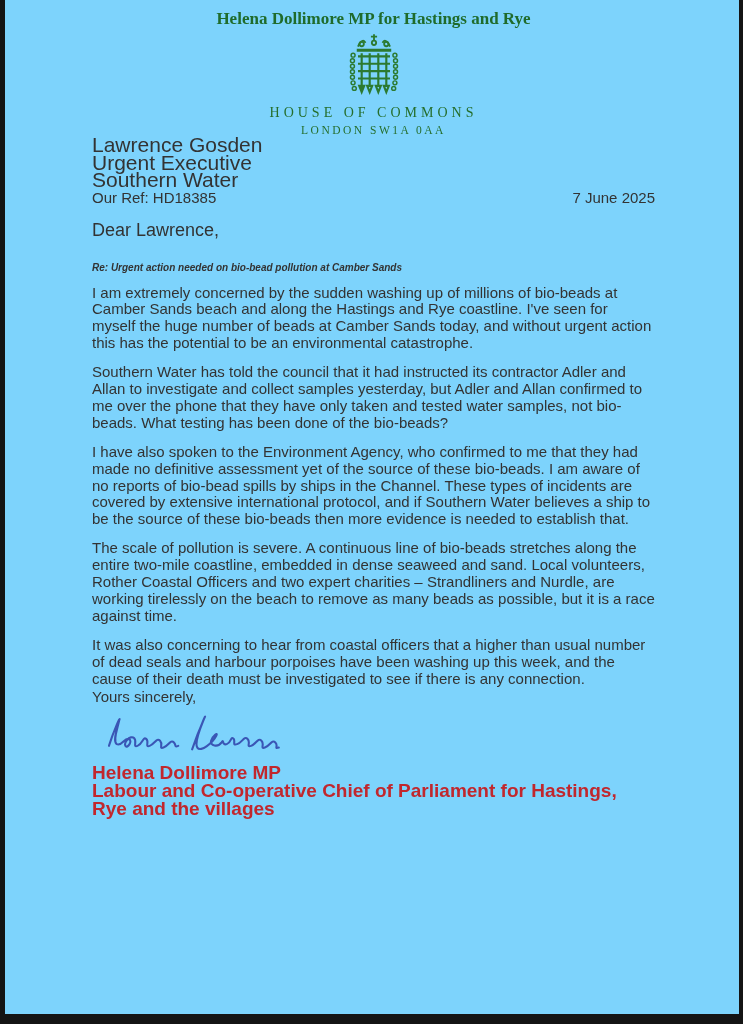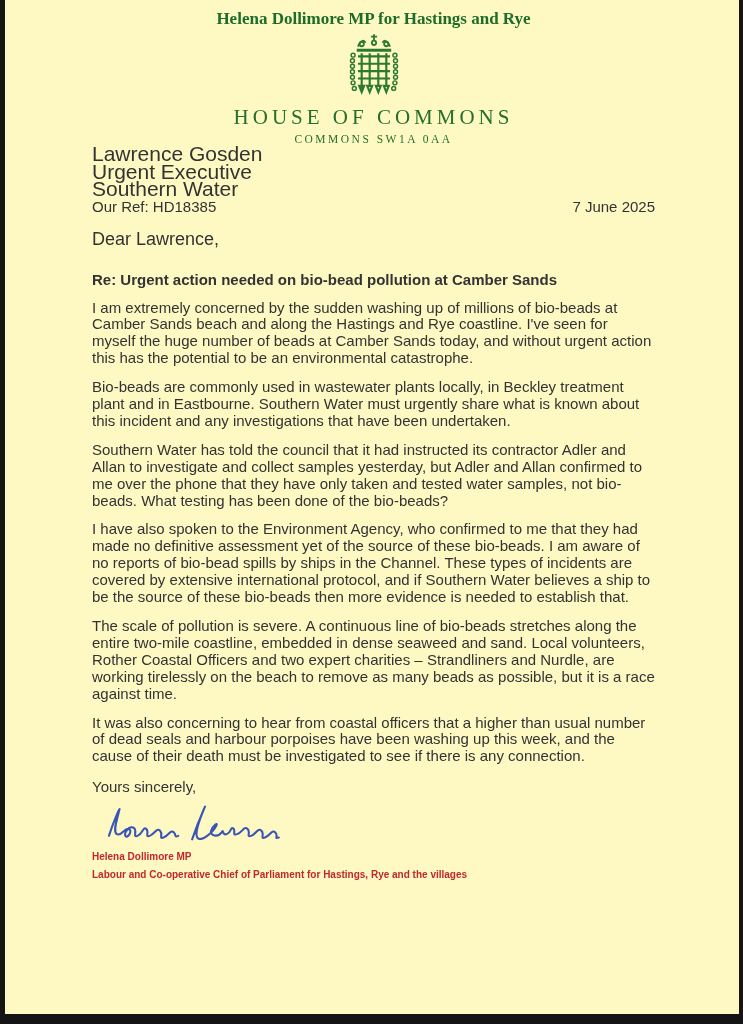--- a/index.html
+++ b/index.html
@@ -5,70 +5,71 @@
   html, body {
     margin: 0; padding: 0;
     width: 743px; height: 1024px;
     background: #141414;
     font-family: "Liberation Sans", sans-serif;
     overflow: hidden;
   }
   .paper {
     position: absolute;
     left: 5px; top: 0; right: 4px; bottom: 10px;
-    background: #fef9c3;
+    background: #7dd3fc;
     overflow: hidden;
   }
   .content {
     padding: 8px 84px 0 87px;
     color: #333333;
   }
   
   .mp-title {
     text-align: center;
     font-family: "Liberation Serif", serif;
     font-weight: bold;
     font-size: 17px;
     line-height: 22px;
     color: #1f6b2b;
   }
   .crest { display: block; margin: 3px auto 0 auto; }
   .hoc {
     text-align: center;
     font-family: "Liberation Serif", serif;
-    font-size: 21px;
+    font-size: 14px;
     letter-spacing: 4px;
     color: #256e2c;
     margin-top: 8px;
   }
   .hoc-addr {
     text-align: center;
     font-family: "Liberation Serif", serif;
     font-size: 11.5px;
     letter-spacing: 2.5px;
     color: #256e2c;
     margin-top: 3px;
   }
   
   .recipient { font-size: 21px; line-height: 17.5px; margin-top: 0px; }
   .ref-row {
     display: flex; justify-content: space-between;
     font-size: 15px; 
   }
   .salutation { font-size: 18px; margin-top: 14px; }
-  .subject { font-size: 15px; font-weight: bold; margin-top: 21px; }
+  .subject { font-size: 10px; font-weight: bold; margin-top: 21px; font-style: italic; }
   .body-par {
     font-size: 15px; line-height: 16.9px;
     margin: 12px 0 0 0;
   }
-  .closing { font-size: 15px; margin-top: 13px; }
+  .closing { font-size: 15px; }
   .signature { display: block; margin: 1px 0 0 4px; }
   .signoff {
     color: #c1272d; font-weight: bold;
-    font-size: 10px; line-height: 18px;
+    font-size: 19px; line-height: 18px;
+    margin-top: 6px;
   }
 </style>
 </head>
 <body>
 
 <div class="paper">
   <div class="content">
 
     <div class="mp-title">Helena Dollimore MP for Hastings and Rye</div>
 
@@ -98,39 +99,38 @@
       <circle cx="84" cy="36" r="3.2" stroke-width="2.4"></circle>
       <circle cx="85" cy="45" r="3.2" stroke-width="2.4"></circle>
       <circle cx="85" cy="54" r="3.2" stroke-width="2.4"></circle>
       <circle cx="85" cy="63" r="3.2" stroke-width="2.4"></circle>
       <circle cx="85" cy="72" r="3.2" stroke-width="2.4"></circle>
       <circle cx="84" cy="81" r="3.2" stroke-width="2.4"></circle>
       <circle cx="82" cy="90" r="3.2" stroke-width="2.4"></circle>
     </svg>
 
     <div class="hoc">HOUSE OF COMMONS</div>
-    <div class="hoc-addr">COMMONS SW1A 0AA</div>
+    <div class="hoc-addr">LONDON SW1A 0AA</div>
 
     <div class="recipient">
       <div>Lawrence Gosden</div>
       <div>Urgent Executive</div>
       <div>Southern Water</div>
     </div>
 
     <div class="ref-row">
       <span>Our Ref: HD18385</span>
       <span>7 June 2025</span>
     </div>
 
     <div class="salutation">Dear Lawrence,</div>
 
     <div class="subject">Re: Urgent action needed on bio-bead pollution at Camber Sands</div>
 
     <p class="body-par">I am extremely concerned by the sudden washing up of millions of bio-beads at Camber Sands beach and along the Hastings and Rye coastline. I've seen for myself the huge number of beads at Camber Sands today, and without urgent action this has the potential to be an environmental catastrophe.</p>
-    <p class="body-par">Bio-beads are commonly used in wastewater plants locally, in Beckley treatment plant and in Eastbourne. Southern Water must urgently share what is known about this incident and any investigations that have been undertaken.</p>
     <p class="body-par">Southern Water has told the council that it had instructed its contractor Adler and Allan to investigate and collect samples yesterday, but Adler and Allan confirmed to me over the phone that they have only taken and tested water samples, not bio-beads. What testing has been done of the bio-beads?</p>
     <p class="body-par">I have also spoken to the Environment Agency, who confirmed to me that they had made no definitive assessment yet of the source of these bio-beads. I am aware of no reports of bio-bead spills by ships in the Channel. These types of incidents are covered by extensive international protocol, and if Southern Water believes a ship to be the source of these bio-beads then more evidence is needed to establish that.</p>
     <p class="body-par">The scale of pollution is severe. A continuous line of bio-beads stretches along the entire two-mile coastline, embedded in dense seaweed and sand. Local volunteers, Rother Coastal Officers and two expert charities – Strandliners and Nurdle, are working tirelessly on the beach to remove as many beads as possible, but it is a race against time.</p>
     <p class="body-par">It was also concerning to hear from coastal officers that a higher than usual number of dead seals and harbour porpoises have been washing up this week, and the cause of their death must be investigated to see if there is any connection.</p>
 
     <div class="closing">Yours sincerely,</div>
 
     <svg class="signature" width="220" height="52" viewBox="0 0 240 60" fill="none" stroke="#3a56b5" stroke-width="2.4" stroke-linecap="round">
       <path d="M8 46 C13 30 22 10 20 16 C18 26 12 40 17 44 C23 47 26 36 31 38 C36 40 29 50 27 46 C25 42 33 33 37 37 C41 41 35 48 41 46 C47 44 47 35 51 38 C55 41 49 48 55 46 C61 44 63 36 67 40 C71 44 65 50 71 48 C77 46 79 38 83 42 C86 45 83 48 88 46"></path>
       <path d="M104 50 C112 26 122 6 118 14 C114 24 106 42 110 48 C114 54 128 42 132 34 C134 30 128 34 126 40 C124 46 134 48 138 42 C141 37 138 46 144 44 C150 42 148 34 152 38 C154 41 150 46 156 44 C162 42 164 34 168 38 C172 42 166 48 172 46 C178 44 180 36 184 40 C188 44 182 50 188 48 C194 46 196 38 200 42 C204 46 198 50 204 48"></path>

